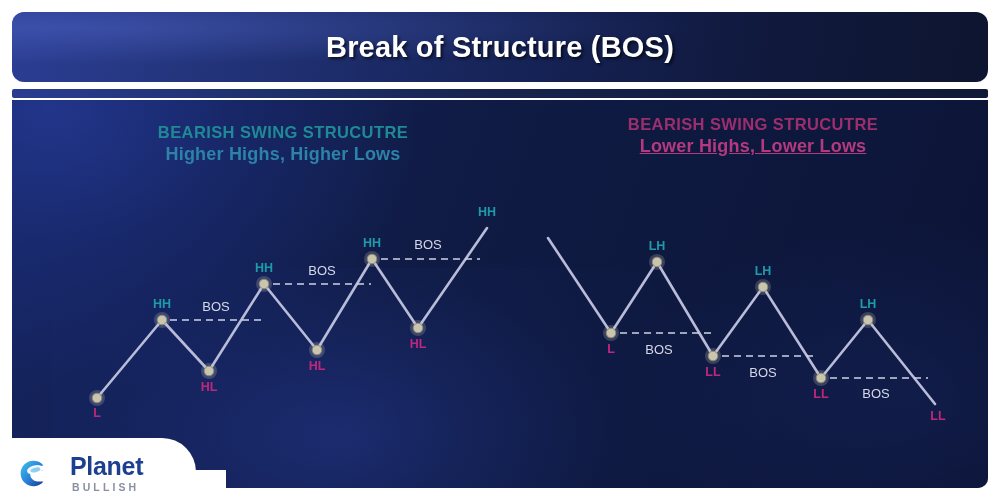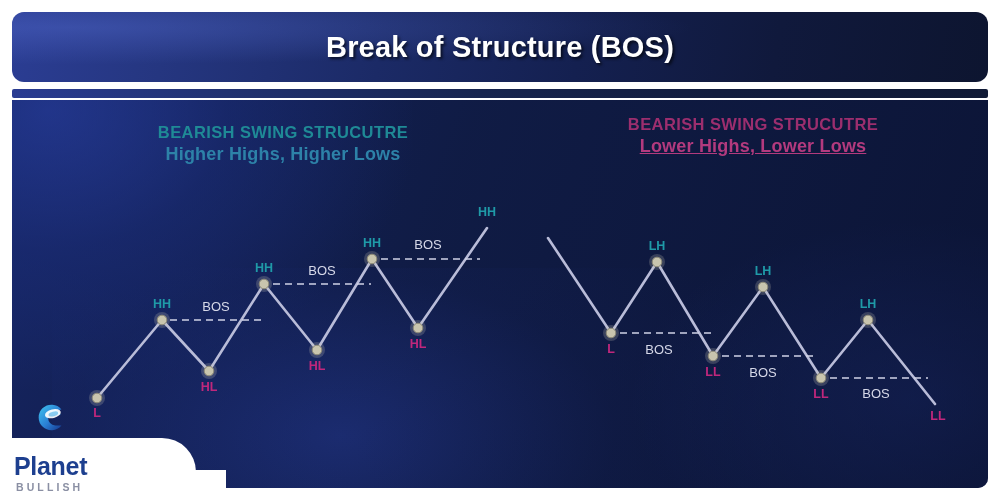--- a/index.html
+++ b/index.html
@@ -151,21 +151,21 @@
     content:"";
     position:absolute;
     right:-30px; bottom:0;
     width:34px; height:30px;
     background:#ffffff;
     border-bottom-left-radius:0;
   }
   #logo-wrap {
     position:absolute;
     left:14px; bottom:8px;
-    display:flex; align-items:center; gap:18px;flex-direction:column;
+    display:flex; align-items:center; gap:18px;
   }
   #logo-mark { width:38px; height:38px; flex:0 0 38px; }
   #logo-words { display:flex; flex-direction:column; line-height:1; }
   #logo-name {
     font-size:25px; font-weight:bold; color:#1d3f8f;
     letter-spacing:-.3px;
   }
   #logo-sub {
     font-size:10.5px; font-weight:bold; color:#8a8fa3;
     letter-spacing:3.1px; margin-top:3px; margin-left:2px;

